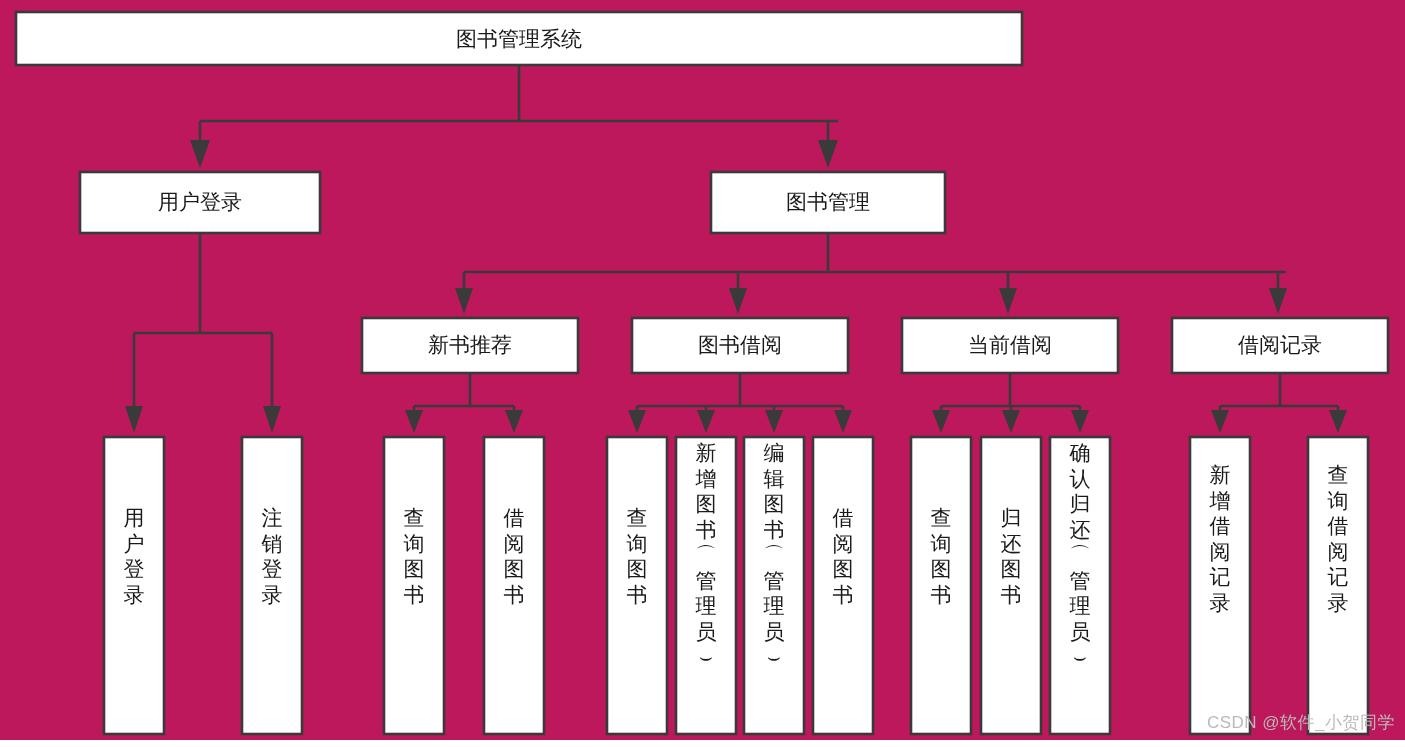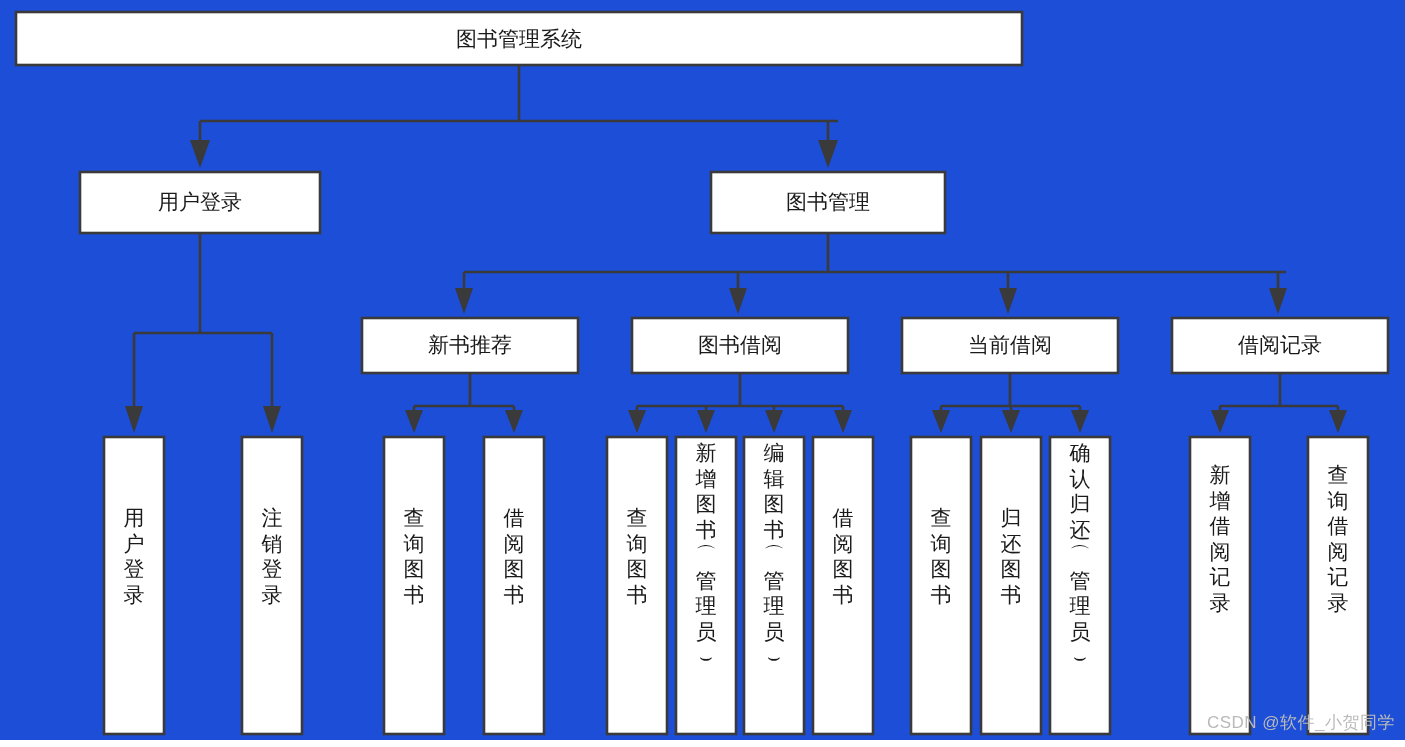--- a/index.html
+++ b/index.html
@@ -12,21 +12,21 @@
     width: 1405px;
     height: 747px;
     font-family: "Liberation Sans", "DejaVu Sans", sans-serif;
     overflow: hidden;
     position: relative;
   }
   #diagram-root {
     position: relative;
     width: 1405px;
     height: 740px;
-    background: #1d4ed8;
+    background: #be185d;
   }
   svg#diagram-svg {
     position: absolute;
     left: 0;
     top: 0;
     width: 1405px;
     height: 747px;
   }
   .node-box {
     fill: #ffffff;

